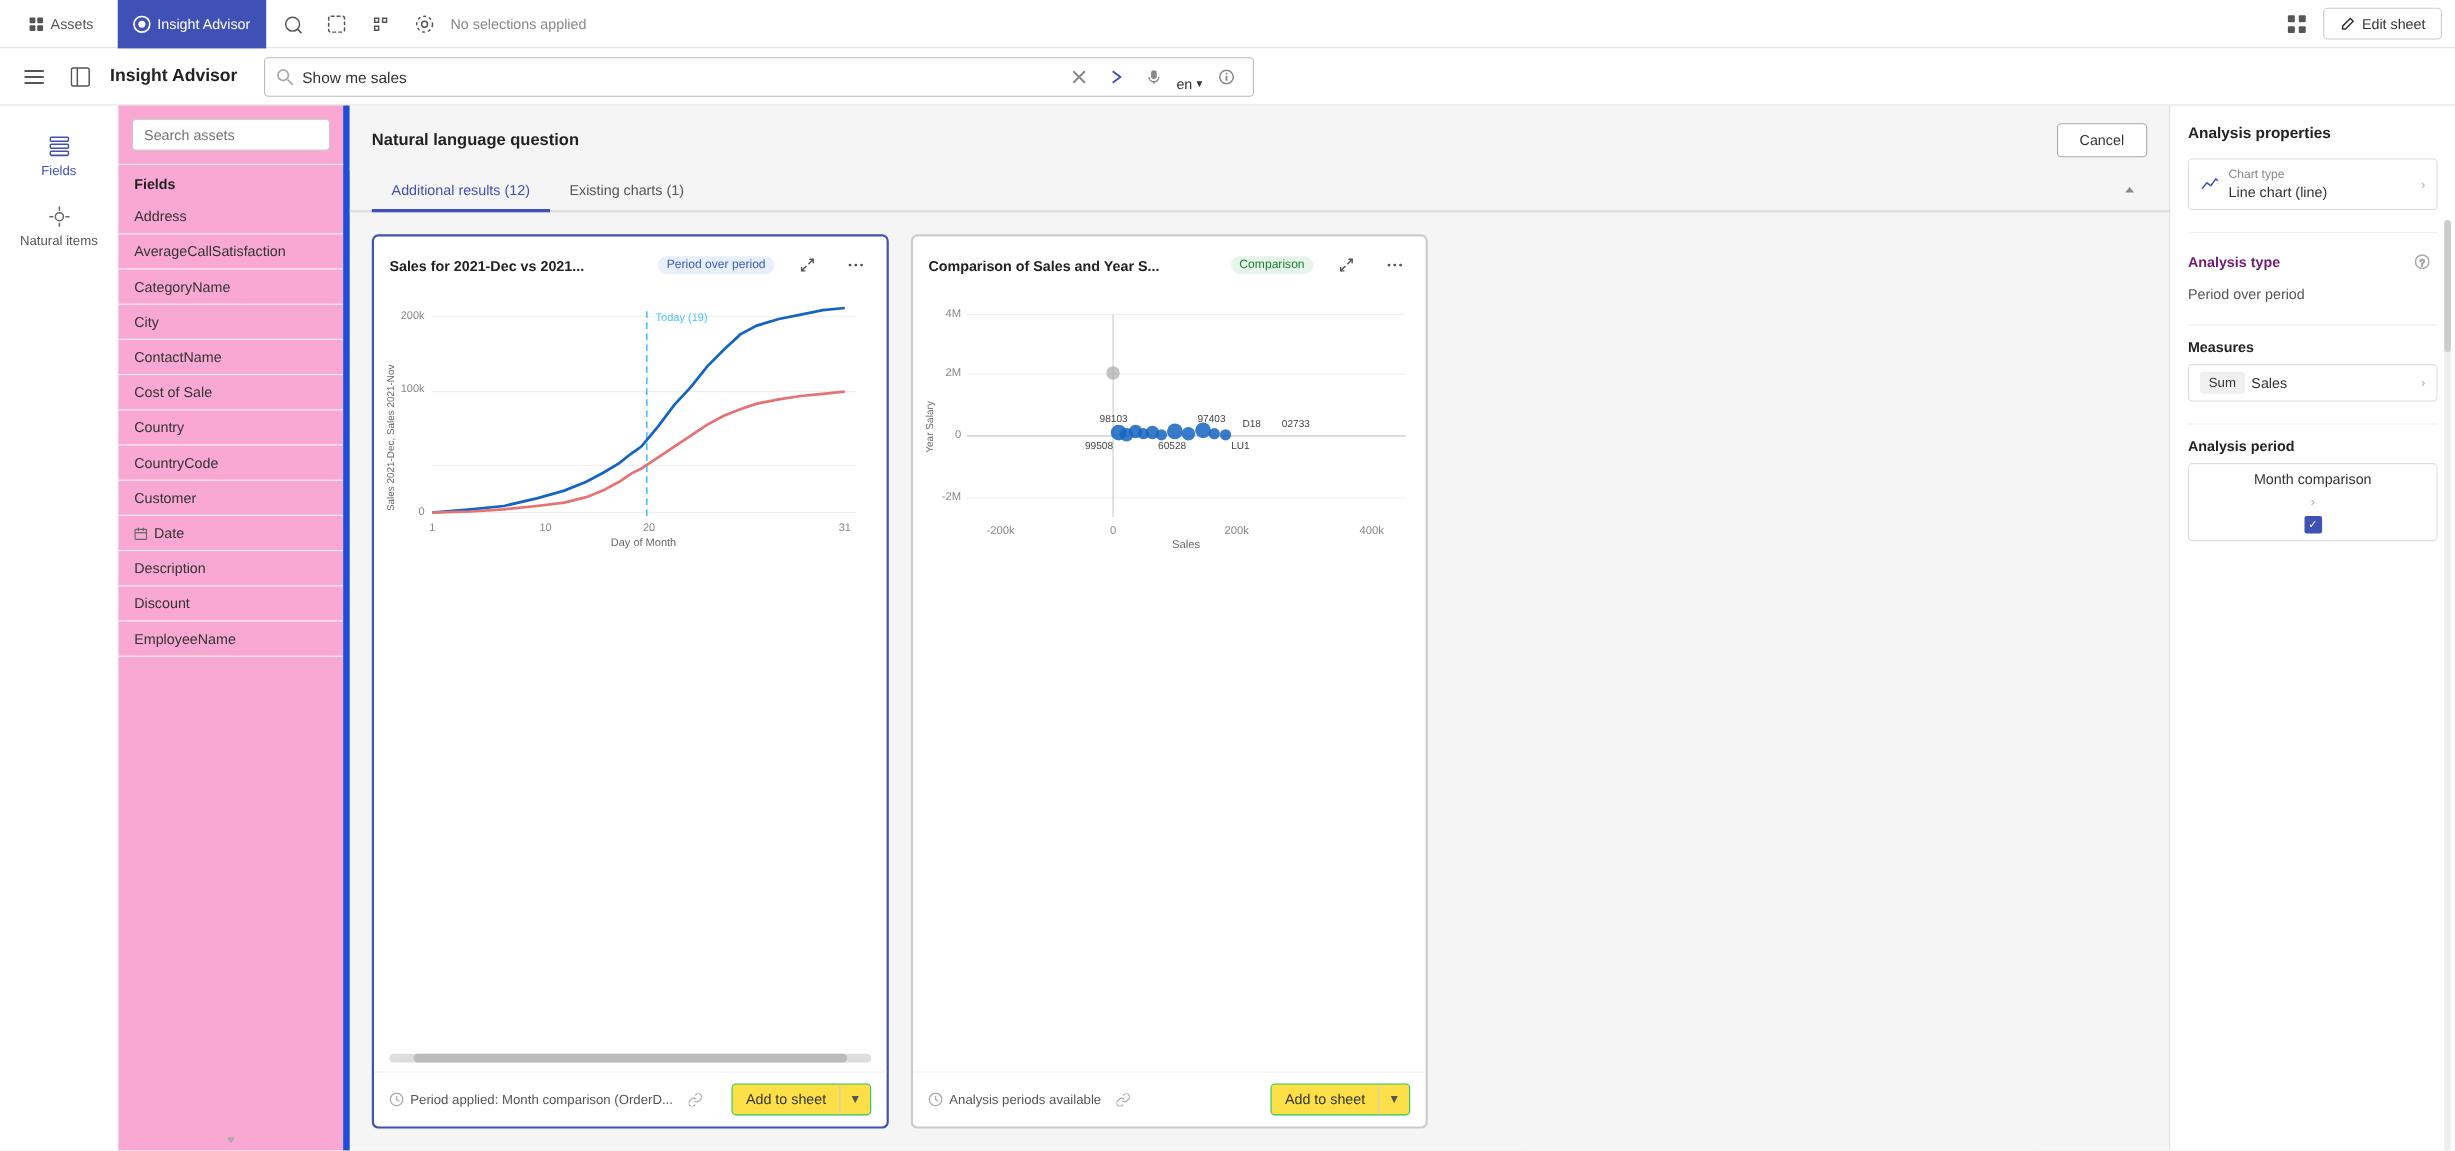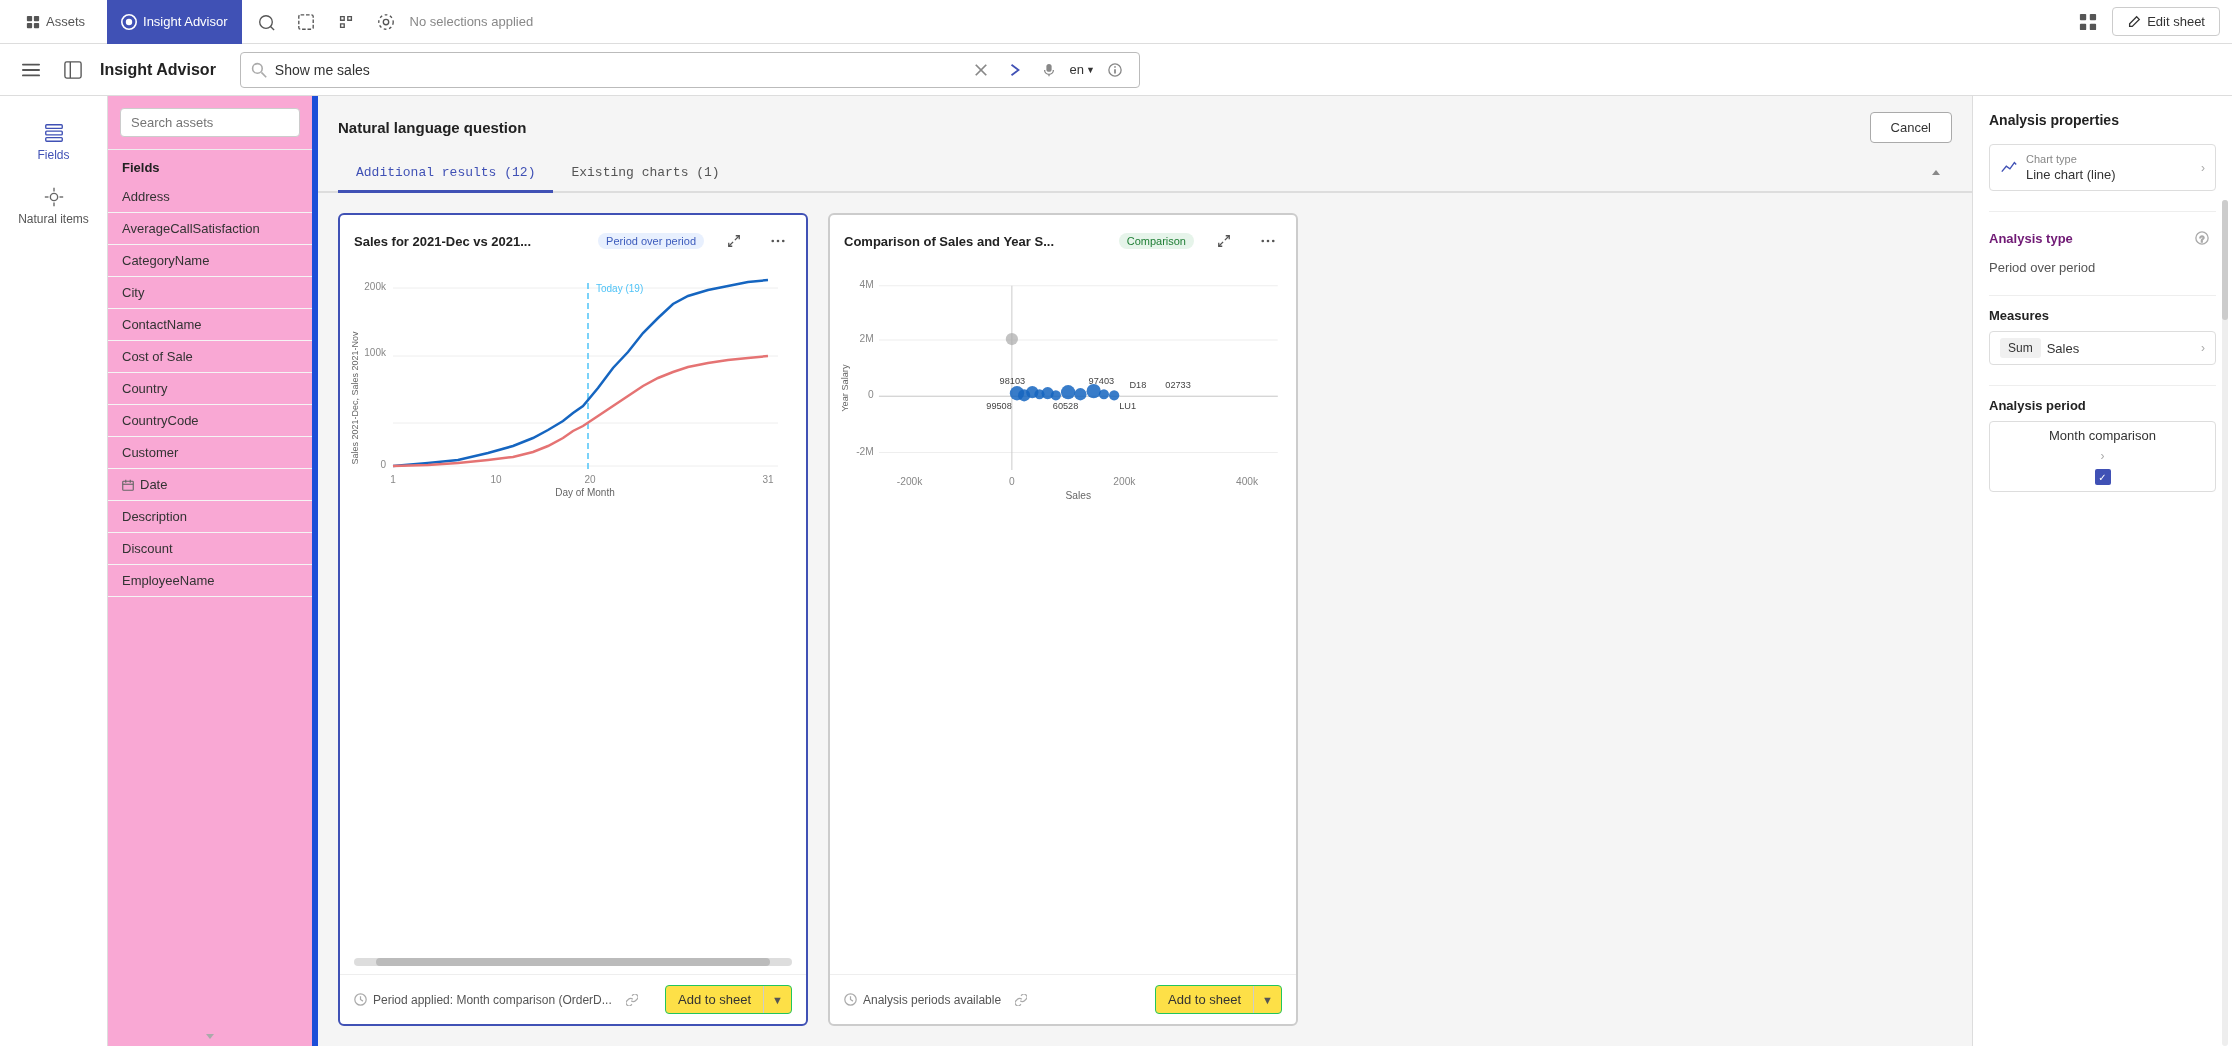--- a/index.html
+++ b/index.html
@@ -31,21 +31,21 @@
       padding: 0 16px; gap: 12px;
     }
     .hamburger-btn { width: 30px; height: 30px; display: flex; align-items: center; justify-content: center; cursor: pointer; color: #555; }
     .insight-advisor-title { font-size: 16px; font-weight: 600; color: #222; margin-right: 12px; }
     .search-bar {
       flex: 1; max-width: 900px; display: flex; align-items: center;
       border: 1px solid #bbb; border-radius: 4px; background: #fff;
       padding: 0 10px; height: 36px; gap: 8px;
     }
     .search-bar input { flex: 1; border: none; outline: none; font-size: 14px; color: #333; }
-    .search-bar-actions { display: flex; align-items: center; gap: 6px; }
+    .search-bar-actions { display: flex; align-items: flex-end; gap: 6px; }
     .icon-btn-sm { width: 28px; height: 28px; display: flex; align-items: center; justify-content: center; cursor: pointer; color: #555; border-radius: 3px; }
     .lang-select { font-size: 13px; color: #333; display: flex; align-items: center; gap: 2px; cursor: pointer; }
 
     
     .main-layout { display: flex; height: calc(1046px - 44px - 52px); }
 
     
     .sidebar {
       width: 108px; background: #fff; border-right: 1px solid #ddd;
       display: flex; flex-direction: column; align-items: center;
@@ -86,21 +86,21 @@
       display: flex; align-items: center; justify-content: space-between;
       padding: 16px 20px 12px; background: #f5f5f5;
     }
     .nlq-title { font-size: 15px; font-weight: 600; color: #222; }
     .cancel-btn {
       padding: 7px 20px; border: 1px solid #aaa; border-radius: 4px;
       background: #fff; cursor: pointer; font-size: 13px; color: #333;
     }
     .tabs-row {
       display: flex; align-items: center; padding: 0 20px;
-      border-bottom: 2px solid #ddd; gap: 0; font-family: Liberation Mono, monospace;
+      border-bottom: 2px solid #ddd; gap: 0;
     }
     .tab-item {
       padding: 10px 18px; font-size: 13px; cursor: pointer; color: #555;
       border-bottom: 3px solid transparent; margin-bottom: -2px;
     }
     .tab-item.active { color: #4051b5; border-bottom-color: #4051b5; font-weight: 500; }
     .charts-grid {
       display: flex; flex-wrap: wrap; gap: 20px;
       padding: 20px; overflow-y: auto; flex: 1;
     }

